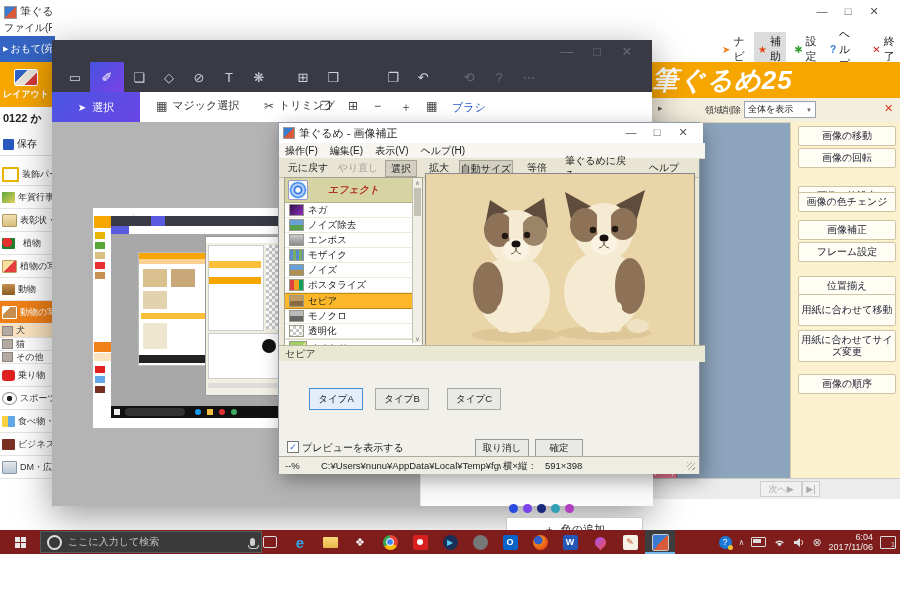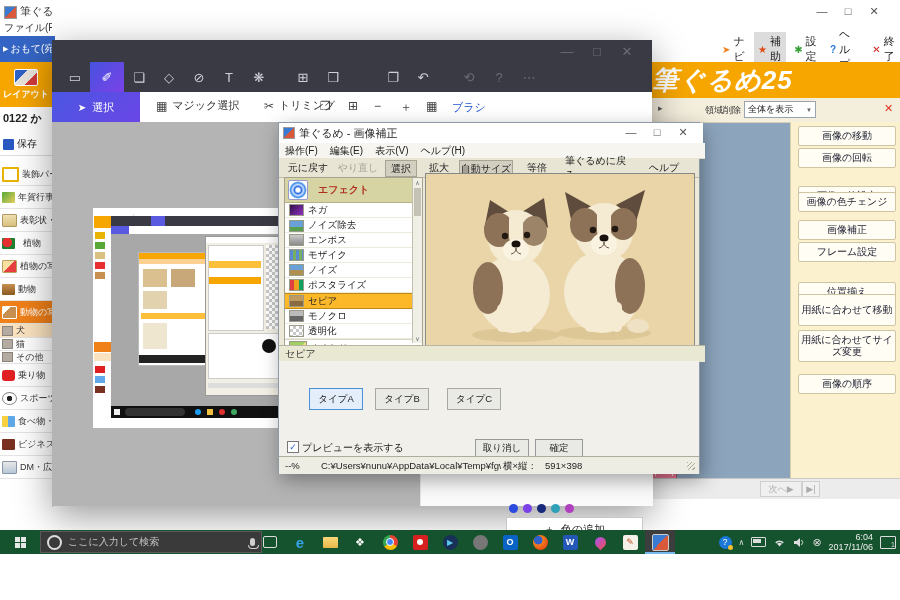--- a/index.html
+++ b/index.html
@@ -56,36 +56,36 @@
   .chk{background-image:linear-gradient(45deg,#c8c8c8 25%,transparent 25%,transparent 75%,#c8c8c8 75%),linear-gradient(45deg,#c8c8c8 25%,#fff 25%,#fff 75%,#c8c8c8 75%);background-size:6px 6px;background-position:0 0,3px 3px;}
 
   
   .dlg{background:#ece9d8;border:1px solid #8f9aa8;box-shadow:3px 6px 18px rgba(0,0,0,.35);}
   .dlg-title{background:#fff;font-size:11px;color:#222;display:flex;align-items:center;gap:4px;padding-left:4px;}
   .dlg-menu{background:#f6f5ef;border-bottom:1px solid #ddd8c8;font-size:10px;display:flex;gap:12px;align-items:center;padding-left:6px;color:#222;}
   .tbtn{position:absolute;top:2px;height:15px;font-size:10px;color:#222;display:flex;align-items:center;justify-content:center;}
   .tbtn.pressed{background:#d2cec0;border:1px solid #a8a494;}
   .tbtn.dis{color:#a6a298;}
   .fxpanel{background:#fff;border:1px solid #a6a292;}
-  .fxhead{background:#d6d4a2;display:flex;align-items:center;gap:10px;padding-left:3px;border-bottom:1px solid #b6b486;}
+  .fxhead{background:#d6d4a2;display:flex;align-items:center;gap:20px;padding-left:3px;border-bottom:1px solid #b6b486;font-style:italic;}
   .fxhead .hlbl{color:#b03020;font-weight:bold;font-size:10px;}
   .swirl{width:18px;height:18px;background:radial-gradient(circle at 50% 50%,#fff 15%,#2a6ae0 28%,#cfe2ff 42%,#3a8ae8 58%,#fff 70%);border:1px solid #99c;border-radius:2px;}
   .fxrow{display:flex;align-items:center;gap:4px;padding-left:4px;border-bottom:1px solid #eceadb;font-size:9.5px;color:#222;background:#fff;}
   .fxrow .fic{flex:0 0 13px;height:10px;border:1px solid #9a9a8a;}
   .fxsel{background:#fcb829;border-top:1px solid #c08818;border-bottom:1px solid #c08818;}
   .fxscroll{background:#f0efe6;border-left:1px solid #c4c0b0;}
   .sepbar{background:#e9e8d2;border-top:1px solid #b8b4a0;font-size:10px;display:flex;align-items:center;padding-left:6px;color:#333;}
   .typebtn{position:absolute;height:20px;width:52px;font-size:9.5px;display:flex;align-items:center;justify-content:center;background:#e9e9e5;border:1px solid #a9a9a3;color:#222;}
   .typebtn.sel{background:#e4eefa;border:1px solid #4a90d8;}
   .cbx{width:10px;height:10px;background:#fff;border:1px solid #777;font-size:9px;color:#2a62d8;display:flex;align-items:center;justify-content:center;line-height:10px;}
   .pbtn{position:absolute;height:16px;font-size:9.5px;background:#e9e9e5;border:1px solid #999;display:flex;align-items:center;justify-content:center;color:#222;}
   .statusbar{background:#eeede4;border-top:1px solid #b0ac9c;font-size:9.5px;color:#222;}
 
   
-  .taskbar{background:#14532d;}
+  .taskbar{background:#7f1d1d;}
   .winlogo{display:grid;grid-template-columns:5px 5px;grid-template-rows:5px 5px;gap:1px;}
   .winlogo div{background:#e8e8e8;}
   .searchbox{background:#3a3a3a;border:1px solid #5a5a5a;display:flex;align-items:center;gap:6px;padding:0 6px;color:#c6c6c6;font-size:10px;}
   .cortana{width:11px;height:11px;border:2px solid #ddd;border-radius:50%;}
   .mic{width:5px;height:8px;background:#cfcfcf;border-radius:3px;position:relative;}
   .mic:after{content:"";position:absolute;left:-2px;bottom:-3px;width:9px;height:3px;border:1px solid #cfcfcf;border-top:none;border-radius:0 0 4px 4px;}
   .tcell{width:30px;height:24px;display:flex;align-items:center;justify-content:center;}
   .tcell.active{background:#3d3d3d;box-shadow:inset 0 -2px 0 #76b9ed;}
   .ticon{width:15px;height:15px;border-radius:2px;display:flex;align-items:center;justify-content:center;font-size:10px;font-weight:bold;color:#fff;}
   .tray{color:#ddd;font-size:10px;display:flex;align-items:center;gap:7px;}
@@ -176,21 +176,21 @@
         </div>
       <div class="creambtn" style="top:70px;height:18px;">
           <span>画像の色チェンジ</span>
         </div>
       <div class="creambtn" style="top:98px;height:18px;">
           <span>画像補正</span>
         </div>
       <div class="creambtn" style="top:120px;height:18px;">
           <span>フレーム設定</span>
         </div>
-      <div class="creambtn" style="top:160px;height:18px;">
+      <div class="creambtn" style="top:154px;height:18px;">
           <span>位置揃え</span>
         </div>
       <div class="creambtn" style="top:172px;height:30px;">
           <span>用紙に合わせて移動</span>
         </div>
       <div class="creambtn" style="top:208px;height:30px;">
           <span>用紙に合わせてサイズ変更</span>
         </div>
       <div class="creambtn" style="top:252px;height:18px;">
           <span>画像の順序</span>
@@ -454,21 +454,21 @@
 
     <div class="abs fxpanel" style="left:5px;top:54px;width:137px;height:167px;">
       <div class="fxhead" style="height:24px;width:127px;">
         <span class="swirl"></span>
         <span class="hlbl">エフェクト</span>
       </div>
       <div class="fxrow" style="height:14px;width:124px;">
           <span class="fic" style="background:linear-gradient(135deg,#30104a,#9030c0);"></span>
           <span>ネガ</span>
         </div>
-      <div class="fxrow" style="height:14px;width:124px;align-items:flex-end;">
+      <div class="fxrow" style="height:14px;width:124px;">
           <span class="fic" style="background:linear-gradient(#6aa0d8 55%,#58a050 55%);"></span>
           <span>ノイズ除去</span>
         </div>
       <div class="fxrow" style="height:14px;width:124px;">
           <span class="fic" style="background:linear-gradient(#cccccc,#8a8a8a);"></span>
           <span>エンボス</span>
         </div>
       <div class="fxrow" style="height:14px;width:124px;">
           <span class="fic" style="background:repeating-linear-gradient(90deg,#5a8ad0 0 3px,#78b060 3px 6px);"></span>
           <span>モザイク</span>

